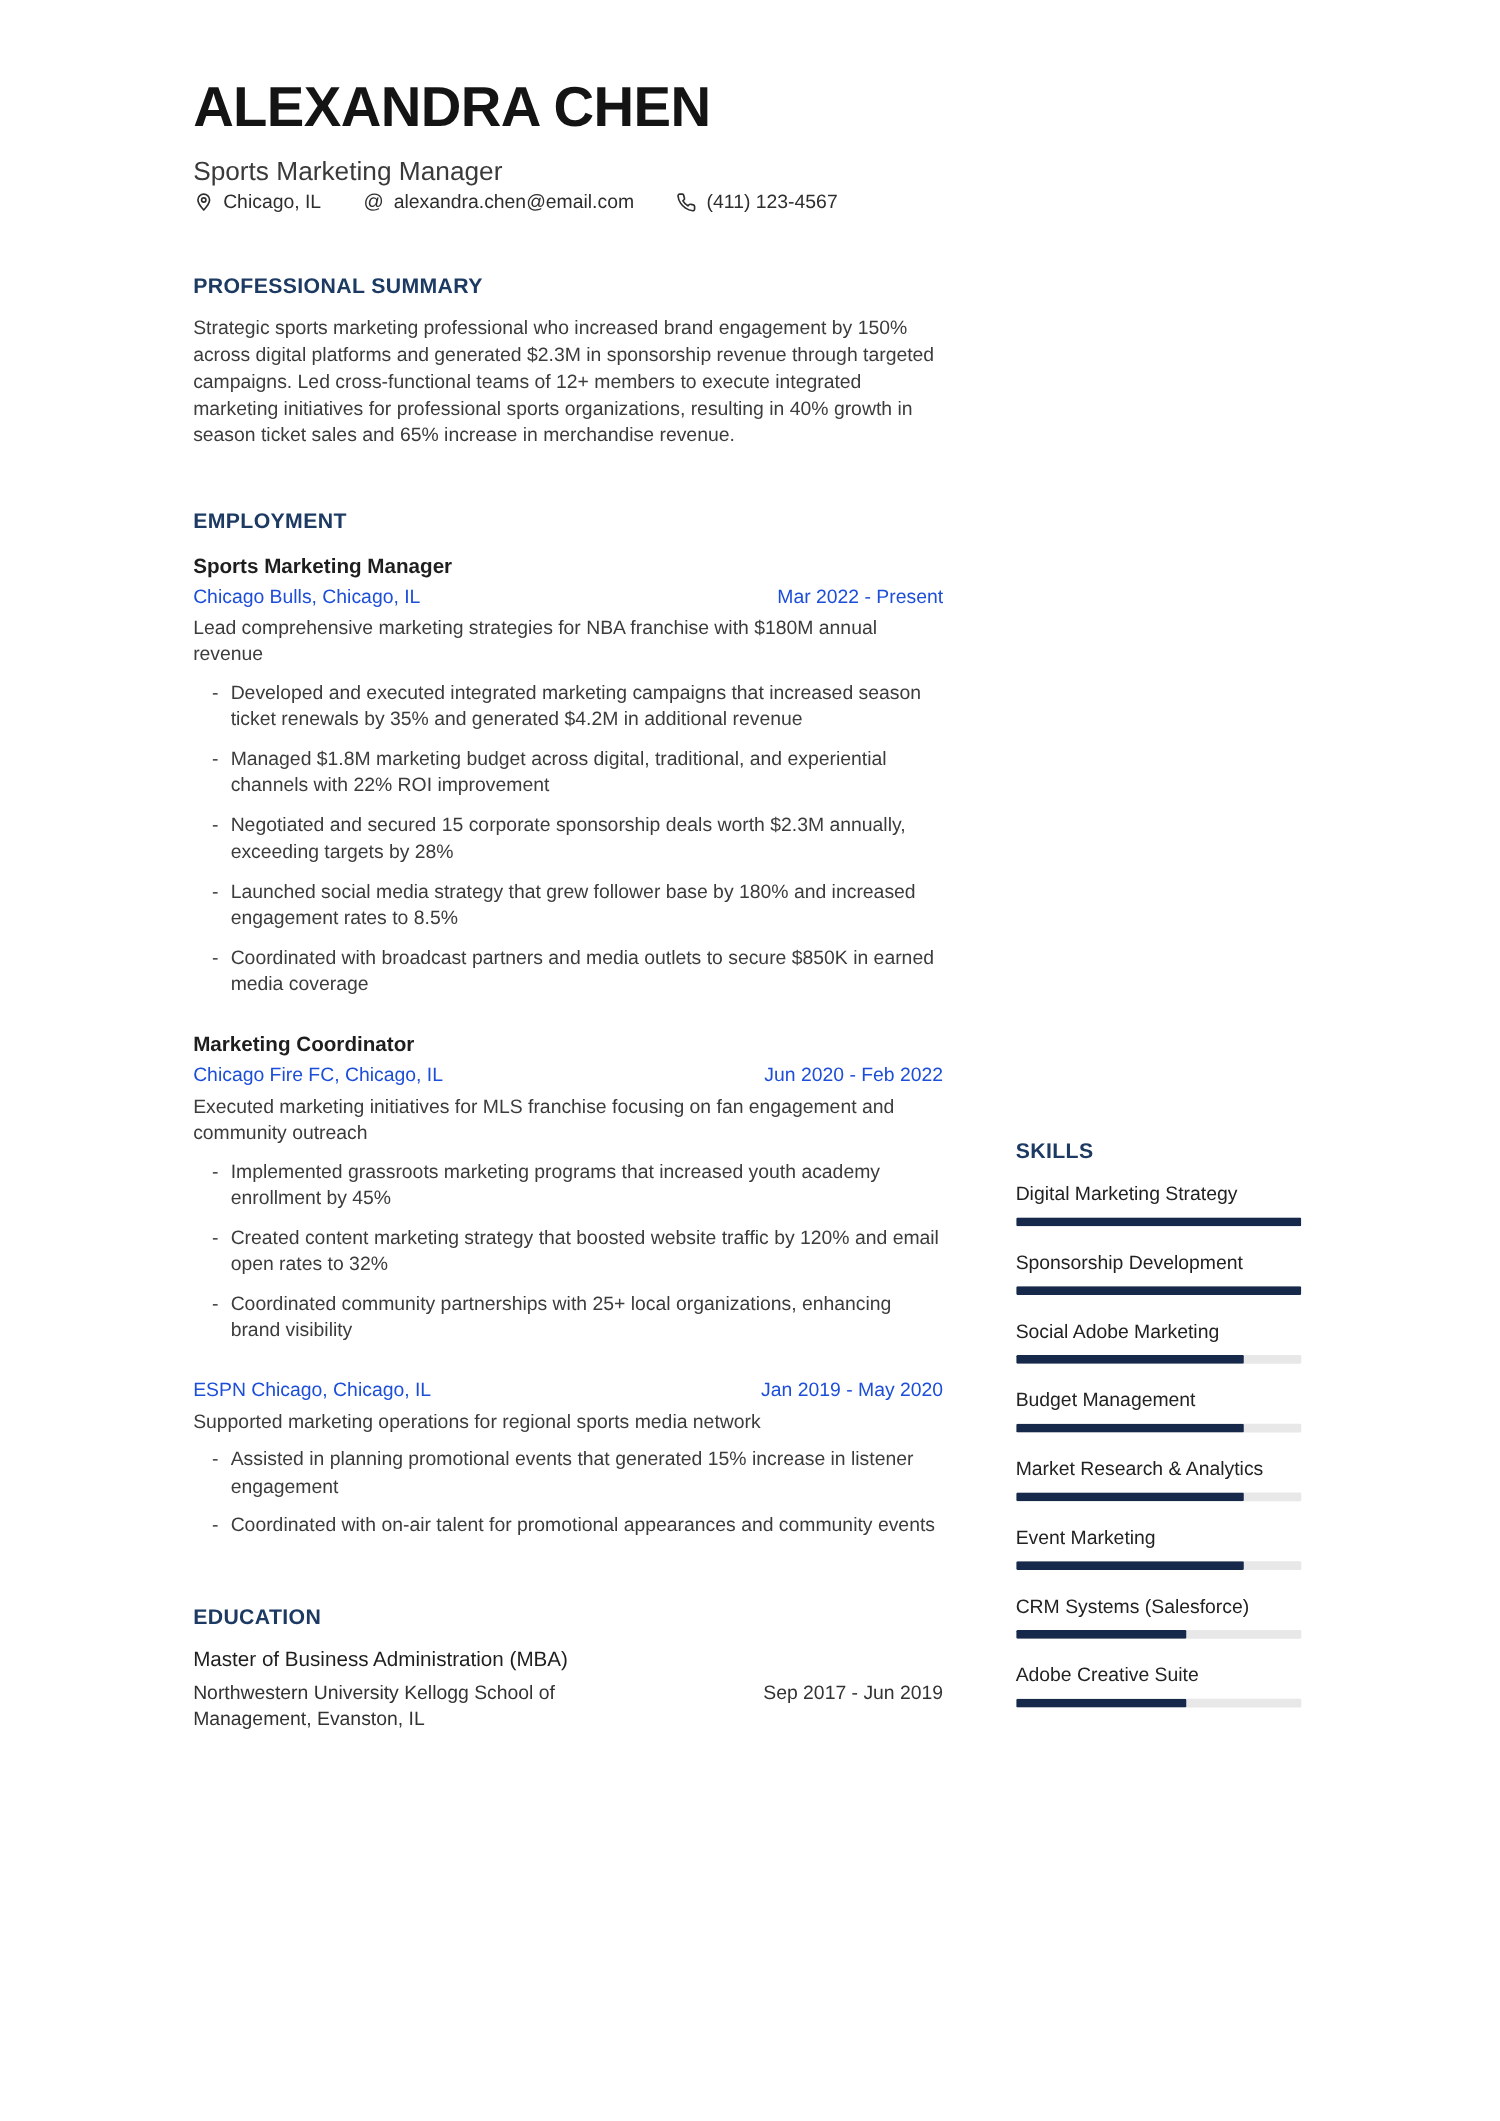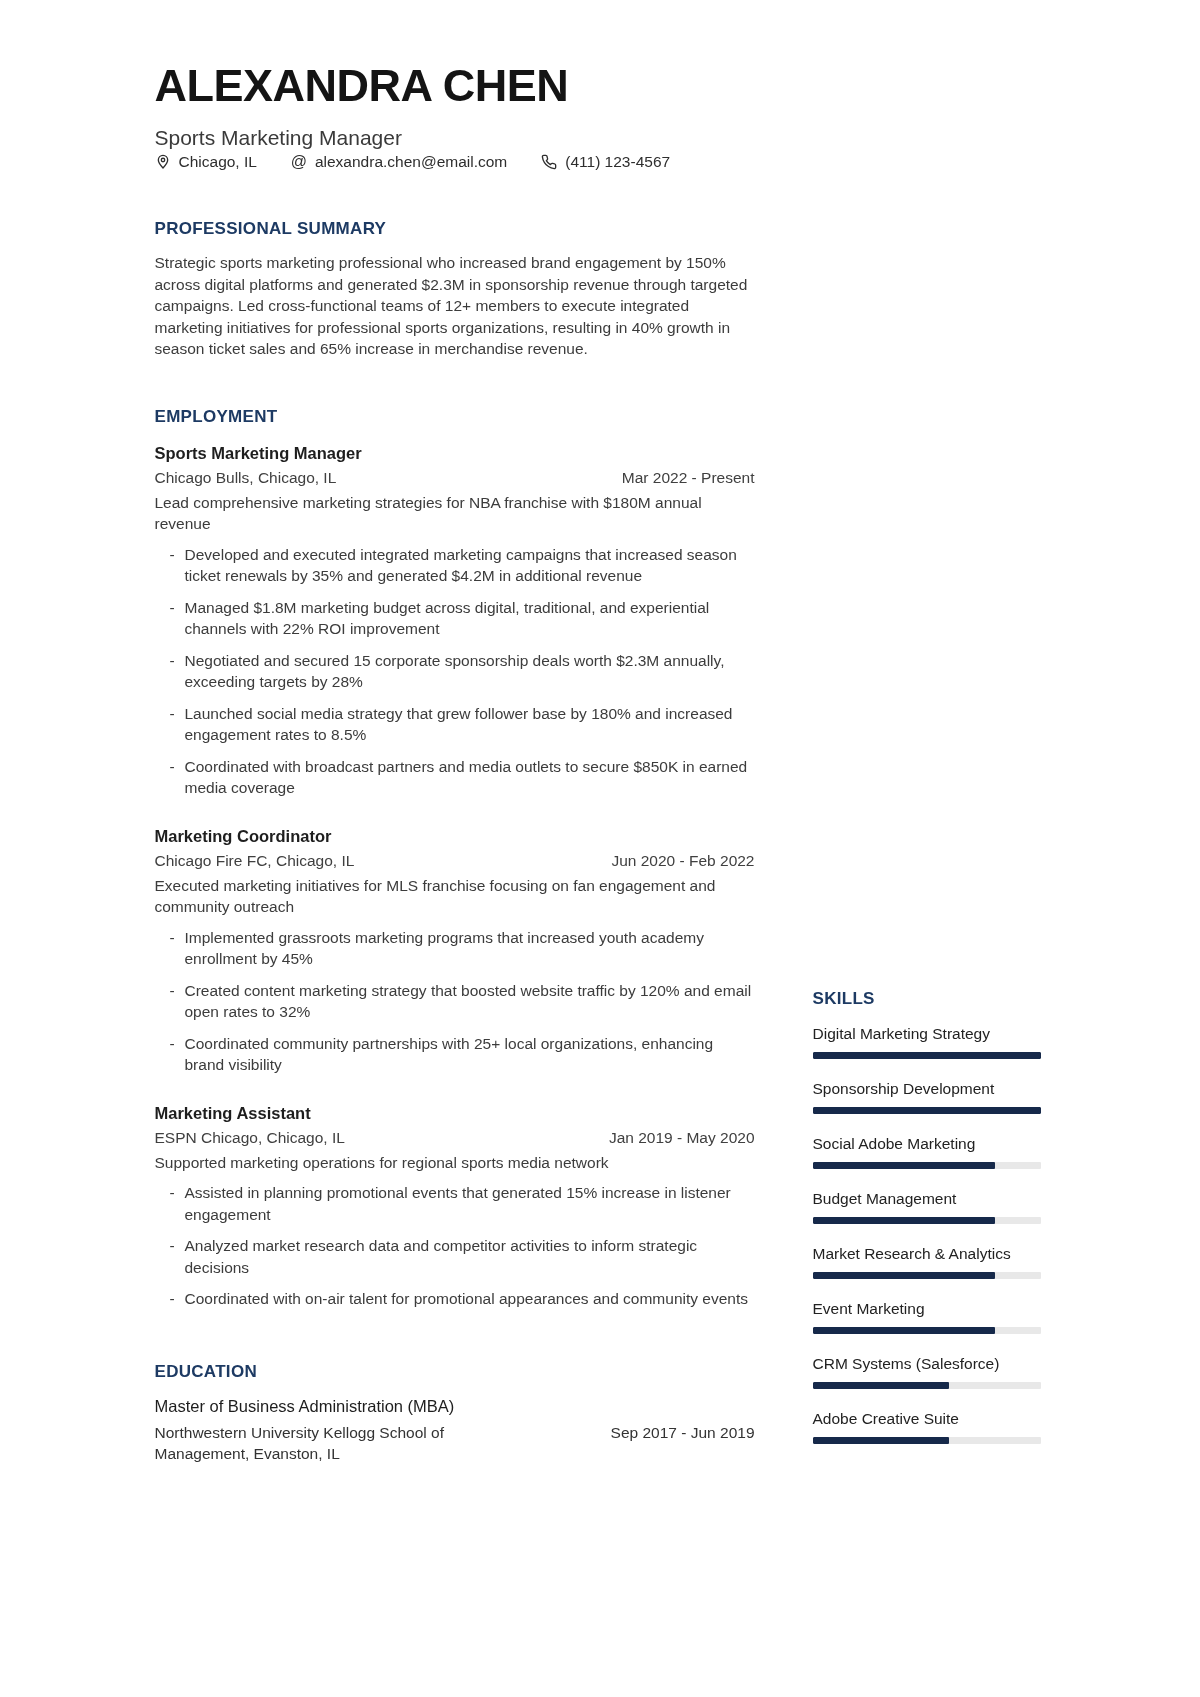--- a/index.html
+++ b/index.html
@@ -52,21 +52,21 @@
     margin-top: 13px;
     font-size: 15.5px;
     line-height: 21.5px;
     color: #3c3c3c;
   }
   
   .section-employment { margin-top: 47px; }
   .job { margin-top: 17px; }
   .job + .job { margin-top: 28px; }
   .job-title { font-size: 16.5px; font-weight: bold; color: #1e1e1e; }
-  .job-meta { display: flex; justify-content: space-between; align-items: baseline; margin-top: 6px; font-size: 15.5px; color: #404040; }
+  .job-meta { display: flex; justify-content: space-between; align-items: baseline; margin-top: 6px; font-size: 15.5px; color: #1d4ed8; }
   .job-dates { white-space: nowrap; }
   .job-summary { margin-top: 5px; font-size: 15.5px; line-height: 21.5px; color: #3c3c3c; }
   ul.bullets { list-style: none; margin-top: 9px; }
   ul.bullets li {
     position: relative;
     padding-left: 30px;
     margin-bottom: 10px;
     font-size: 15.5px;
     line-height: 21.5px;
     color: #3c3c3c;
@@ -159,29 +159,27 @@
     </div>
     <p class="job-summary">Executed marketing initiatives for MLS franchise focusing on fan engagement and community outreach</p>
     <ul class="bullets">
                 <li>Implemented grassroots marketing programs that increased youth academy enrollment by 45%</li>
                 <li>Created content marketing strategy that boosted website traffic by 120% and email open rates to 32%</li>
                 <li>Coordinated community partnerships with 25+ local organizations, enhancing brand visibility</li>
               </ul>
   </article>
 
   <article class="job">
-    <h3 class="job-title">Marketing Assistant</h3>
     <div class="job-meta">
       <span>ESPN Chicago, Chicago, IL</span>
       <span class="job-dates">Jan 2019 - May 2020</span>
     </div>
     <p class="job-summary">Supported marketing operations for regional sports media network</p>
     <ul class="bullets">
                 <li>Assisted in planning promotional events that generated 15% increase in listener engagement</li>
-                <li>Analyzed market research data and competitor activities to inform strategic decisions</li>
                 <li>Coordinated with on-air talent for promotional appearances and community events</li>
               </ul>
   </article>
 </div>
       </section>
 
       <section class="section-education">
         <h2 class="section-heading">EDUCATION</h2>
         <div class="edu-degree">Master of Business Administration (MBA)</div>
         <div class="edu-row">

